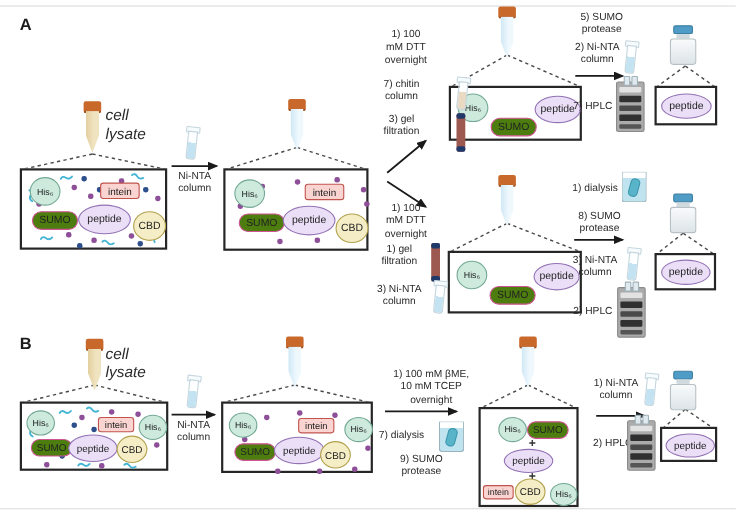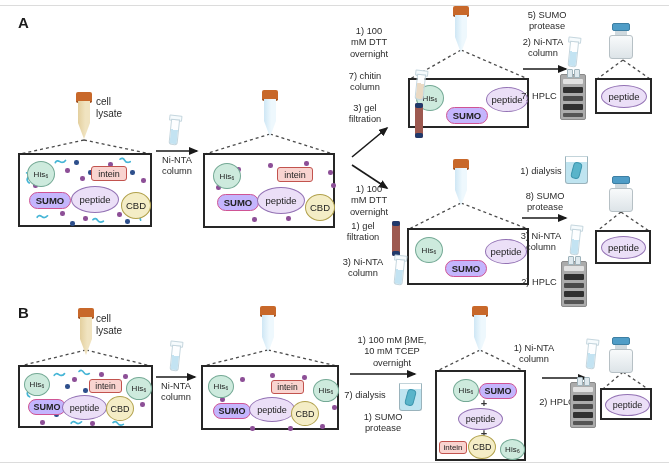--- a/index.html
+++ b/index.html
@@ -1,25 +1,25 @@
 <!DOCTYPE html>
 <html><head>
 <meta charset="utf-8">
 <style>
   html,body{margin:0;padding:0;background:#fff;font-family:"Liberation Sans",sans-serif;}
   .canvas{position:relative;width:669px;height:468px;background:#fff;overflow:hidden;}
   .frame-line{position:absolute;left:0;width:669px;height:1px;background:#dcdcdc;}
   svg.overlay{position:absolute;left:0;top:0;z-index:1;}
   .plabel{position:absolute;font-size:15px;font-weight:bold;color:#1c1c1c;z-index:4;}
-  .lbl{position:absolute;font-size:10px;line-height:1.2;color:#2b2b2b;white-space:pre-line;z-index:4;}
+  .lbl{position:absolute;font-size:14px;line-height:1.2;color:#2b2b2b;white-space:pre-line;z-index:4;font-style:italic;}
   .step{position:absolute;font-size:9.3px;line-height:1.22;color:#2b2b2b;text-align:center;white-space:pre-line;z-index:4;}
   .bigbox{position:absolute;background:#fff;border:2px solid #262626;z-index:3;box-sizing:border-box;}
   .tag{position:absolute;display:flex;align-items:center;justify-content:center;color:#222;box-sizing:border-box;z-index:2;}
   .his{width:28px;height:26px;border-radius:50%;background:#cdeadd;border:1.2px solid #74a995;font-size:8px;}
-  .sumo{width:42px;height:17px;border-radius:9px;background:#c4b5fd;border:1.2px solid #cf5494;font-size:9.5px;font-weight:bold;}
+  .sumo{width:42px;height:17px;border-radius:9px;background:#4d7c0f;border:1.2px solid #cf5494;font-size:9.5px;}
   .pep{width:48px;height:27px;border-radius:50%;background:#ebdff7;border:1.2px solid #9372b4;font-size:9.5px;}
   .intein{width:36px;height:15px;border-radius:3px;background:#f9d4d0;border:1.2px solid #c2534e;font-size:9px;}
   .cbd{width:30px;height:27px;border-radius:50%;background:#f4edc6;border:1.2px solid #b1a14c;font-size:9.5px;}
   .plus{position:absolute;width:12px;text-align:center;font-size:11px;font-weight:bold;color:#333;z-index:2;}
   .dot{position:absolute;width:4.5px;height:4.5px;border-radius:50%;z-index:1;}
   .p{background:#8d4f97;} .n{background:#2e4f8c;}
   .sq{position:absolute;z-index:1;}
   .ftube{position:absolute;width:16px;height:48px;z-index:4;}
   .ft-cap{position:absolute;left:0;top:0;width:16px;height:9px;background:#c8682a;border-bottom:2px solid #9e4f1e;border-radius:2px;}
   .ft-body{position:absolute;left:2px;top:9px;width:12px;height:38px;background:linear-gradient(to right,#cfe7f5,#eef8fd 60%);clip-path:polygon(0 0,100% 0,100% 58%,50% 100%,0 58%);}
@@ -376,40 +376,40 @@
       <i class="dot p" style="left:117px;top:57px"></i>
   </div>
 
   <div class="step" style="left:338px;top:335px;width:108px">1) 100 mM βME,
 10 mM TCEP
 overnight</div>
   <div class="step" style="left:336px;top:390px;width:58px">7) dialysis</div>
   <div class="beaker" style="left:399px;top:383px">
       <i class="bk-tube"></i>
     </div>
-  <div class="step" style="left:352px;top:412px;width:62px">1) SUMO
+  <div class="step" style="left:352px;top:412px;width:62px">9) SUMO
 protease</div>
 
   <div class="ftube" style="left:472px;top:306px">
     <i class="ft-cap"></i>
       <i class="ft-body"></i>
   </div>
 
   <div class="bigbox" style="left:435px;top:370px;width:91px;height:91px">
     <div class="tag his" style="left:16px;top:7px;width:26px;height:23px">His₆</div>
     <div class="tag sumo" style="left:42px;top:11px;width:38px;height:16px;font-size:9px">SUMO</div>
     <div class="plus" style="left:41px;top:25px">+</div>
     <div class="tag pep" style="left:21px;top:36px;width:45px;height:22px;font-size:9px">peptide</div>
     <div class="plus" style="left:41px;top:55px">+</div>
     <div class="tag intein" style="left:2px;top:69px;width:28px;height:13px;font-size:8px">intein</div>
     <div class="tag cbd" style="left:31px;top:63px;width:28px;height:24px;font-size:9px">CBD</div>
     <div class="tag his" style="left:63px;top:67px;width:25px;height:21px">His₆</div>
   </div>
 
-  <div class="step" style="left:508px;top:343px;width:52px">1) Ni-NTA
+  <div class="step" style="left:534px;top:343px;width:52px">1) Ni-NTA
 column</div>
   <div class="minitube" style="left:585px;top:339px">
       <i class="mt-top"></i>
       <i class="mt-body"></i>
     </div>
   <div class="step" style="left:535px;top:397px;width:44px">2) HPLC</div>
   <div class="hplc" style="left:570px;top:382px">
     <i class="hb" style="top:-6px;left:6px;width:4px;height:7px"></i>
     <i class="hb" style="top:-6px;left:13px;width:4px;height:7px"></i>
     <i class="hrow" style="top:4px;height:5px;background:#e2e2e2"></i>

